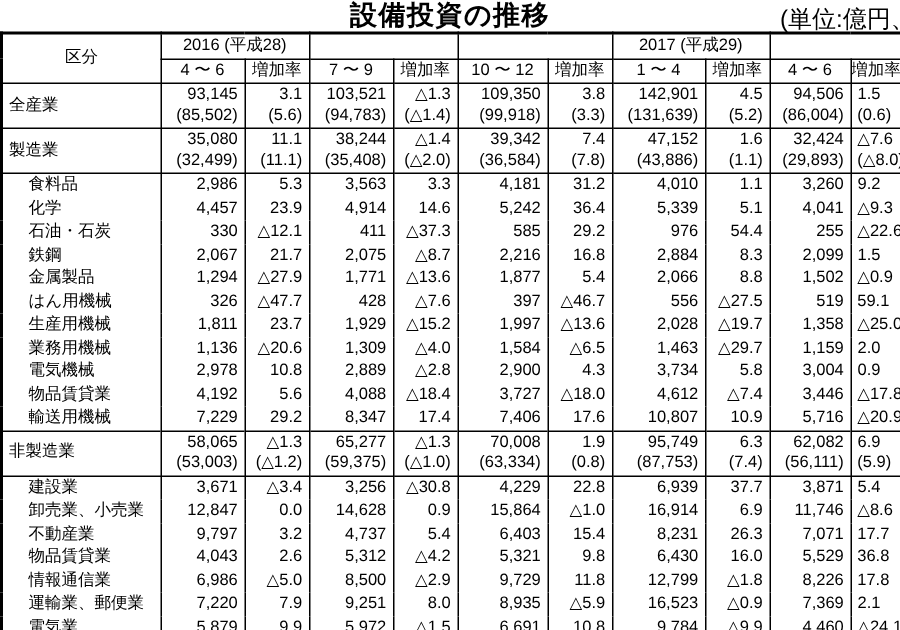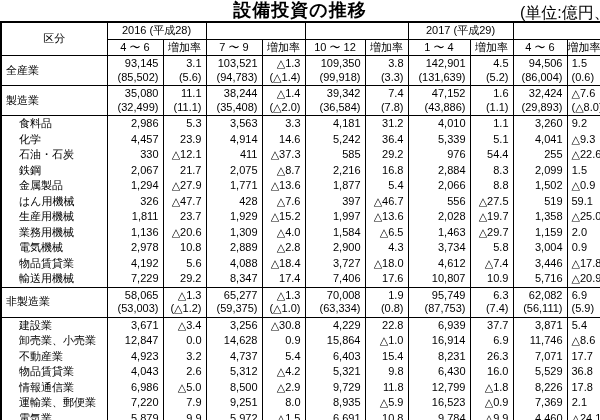--- a/index.html
+++ b/index.html
@@ -370,21 +370,21 @@
         <td class="num">0.9</td>
         <td class="num">15,864</td>
         <td class="num">△1.0</td>
         <td class="num">16,914</td>
         <td class="num">6.9</td>
         <td class="num">11,746</td>
         <td class="num">△8.6</td>
       </tr>
       <tr>
         <td class="lbl sub">不動産業</td>
-        <td class="num">4,923</td>
+        <td class="num">9,797</td>
         <td class="num">3.2</td>
         <td class="num">4,737</td>
         <td class="num">5.4</td>
         <td class="num">6,403</td>
         <td class="num">15.4</td>
         <td class="num">8,231</td>
         <td class="num">26.3</td>
         <td class="num">7,071</td>
         <td class="num">17.7</td>
       </tr>

